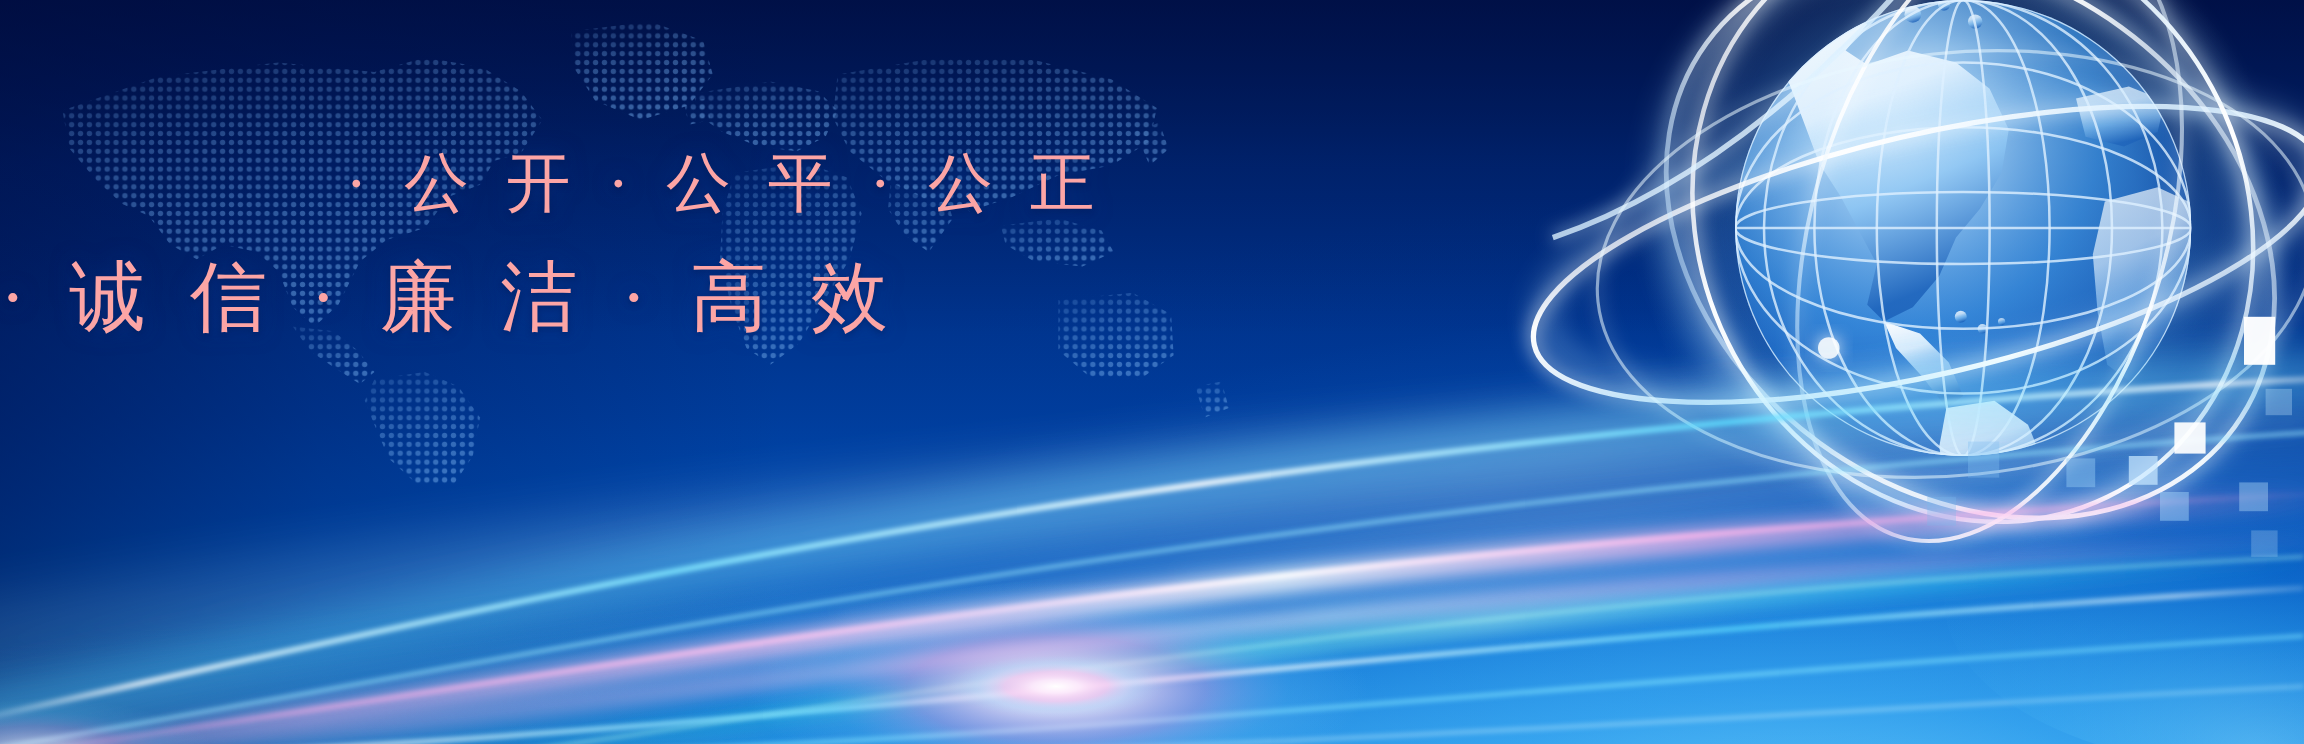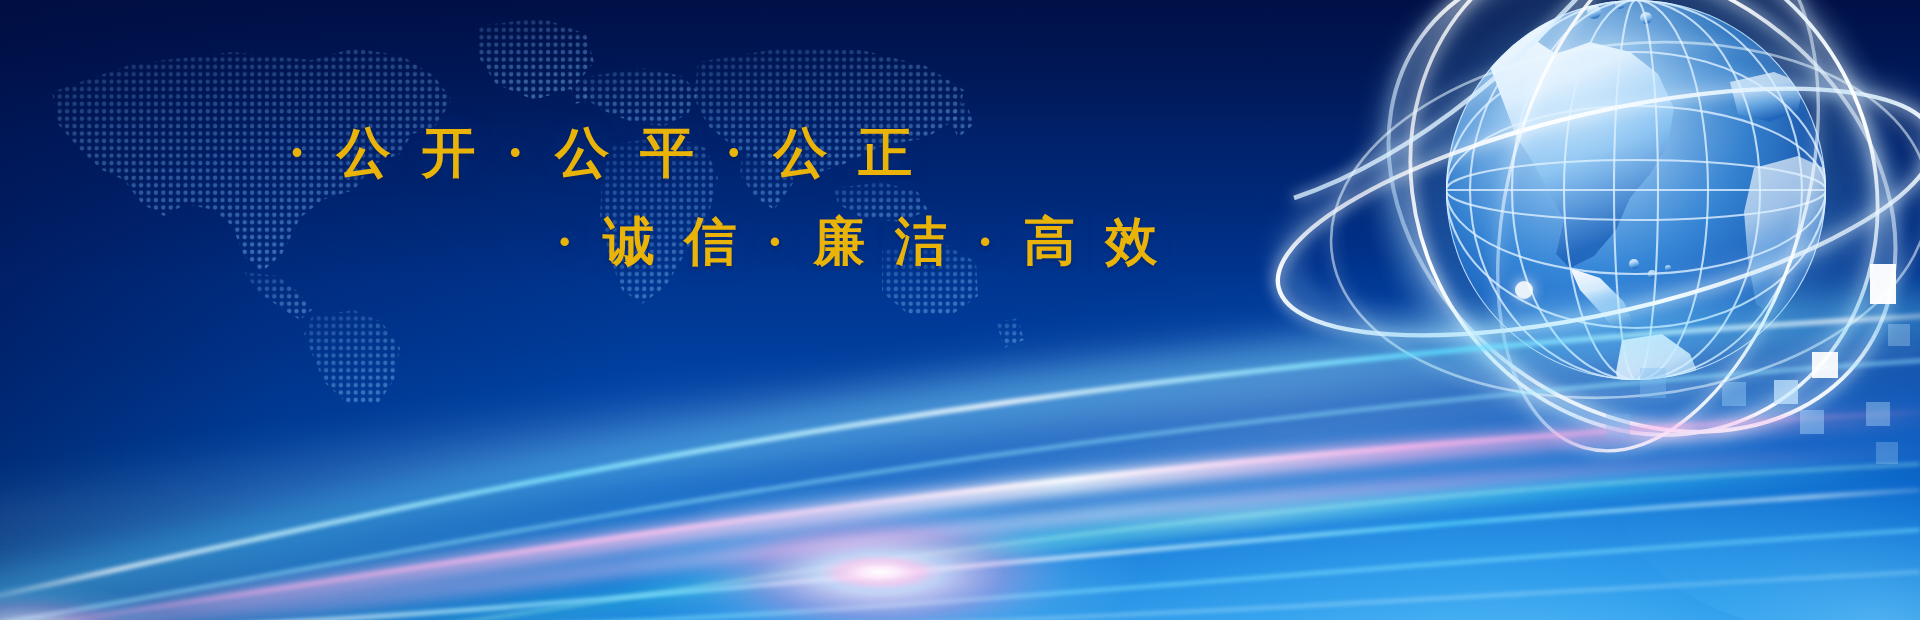--- a/index.html
+++ b/index.html
@@ -98,36 +98,35 @@
   
   .slogan {
     position: absolute;
     left: 0;
     top: 126px;
     width: 1160px;
     z-index: 40;
     pointer-events: none;
   }
   .line {
-    color: #eab308;
-    font-weight: 700;
+    color: #fca5a5;
+    font-weight: 400;
     letter-spacing: 0.16em;
     text-shadow: 0 0 18px rgba(10,60,150,0.55), 0 2px 5px rgba(0,20,70,0.45);
     white-space: nowrap;
     font-family: "Liberation Serif", "DejaVu Serif", serif;
   }
   .line-1 {
     font-size: 54px;
     line-height: 1.02;
     padding-left: 288px;
   }
   .line-2 {
-    font-size: 52px;
+    font-size: 64px;
     line-height: 1.02;
-    padding-left: 556px;
     margin-top: 34px;
   }
 </style>
 </head>
 <body>
 
 <div class="banner">
 
   <div class="bg-base"></div>
   <div class="bg-vignette-left"></div>

